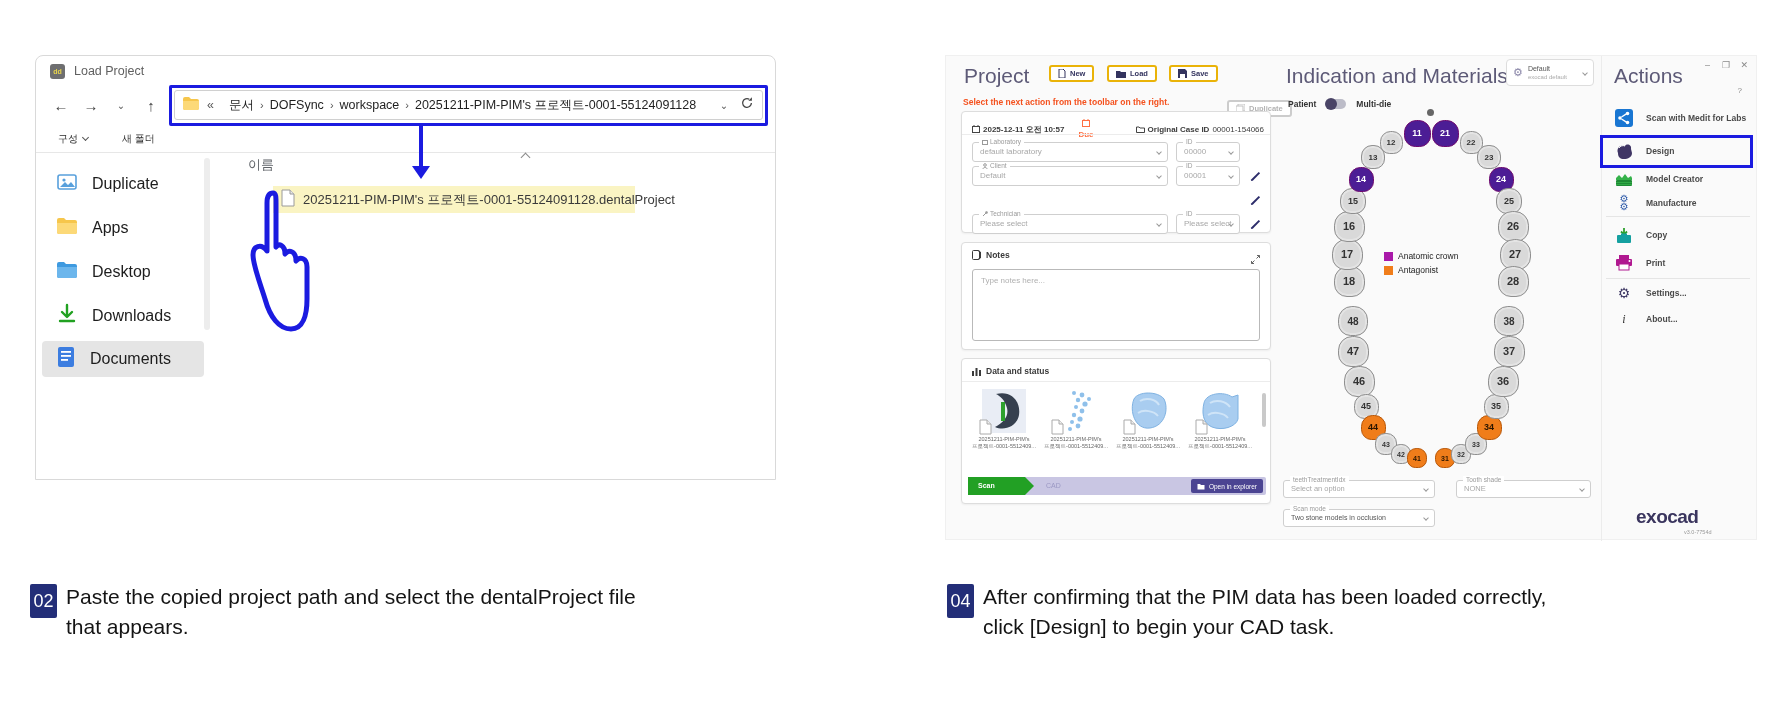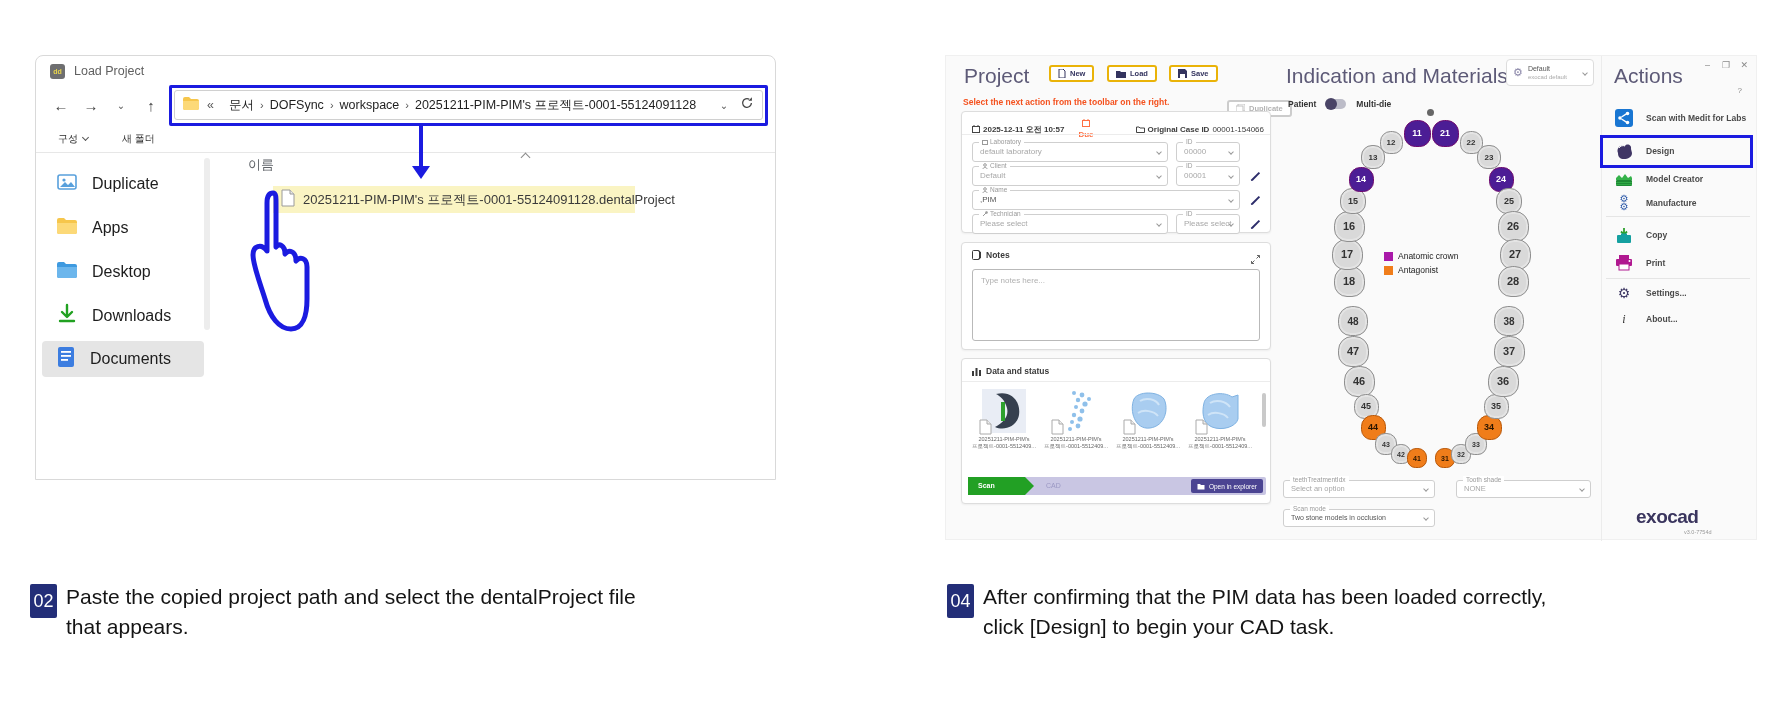--- a/index.html
+++ b/index.html
@@ -291,31 +291,20 @@
     </div>
     <div class="fieldset" style="left:214px; top:54px; width:64px;">
       <span class="fs-label">ID</span>
       <div class="fs-value">00001</div>
         <span class="fs-chev"></span>
     </div>
     <span class="abs" style="left:288px; top:56px;"><svg class="pencil" viewBox="0 0 12 12">
           <path d="M1 11 L3 10.5 L11 2.5 L9.5 1 L1.5 9 Z" fill="#2d2d6b"></path>
         </svg></span>
 
-    <div class="fieldset" style="left:10px; top:78px; width:268px;">
-      <span class="fs-label">
-          <svg width="6" height="6" viewBox="0 0 6 6">
-            <circle cx="3" cy="2" r="1.3" fill="none" stroke="#9a9a9a"></circle>
-            <path d="M1 6 C1 4 5 4 5 6" fill="none" stroke="#9a9a9a"></path>
-          </svg>
-          <span>Name</span>
-        </span>
-      <div class="fs-value dark">,PIM</div>
-        <span class="fs-chev"></span>
-    </div>
     <span class="abs" style="left:288px; top:80px;"><svg class="pencil" viewBox="0 0 12 12">
           <path d="M1 11 L3 10.5 L11 2.5 L9.5 1 L1.5 9 Z" fill="#2d2d6b"></path>
         </svg></span>
 
     <div class="fieldset" style="left:10px; top:102px; width:196px;">
       <span class="fs-label">
           <svg width="6" height="6" viewBox="0 0 6 6">
             <path d="M1 5 L4 2 M4 2 L5 1" stroke="#9a9a9a" fill="none"></path>
             <circle cx="4.5" cy="1.5" r="1" fill="none" stroke="#9a9a9a"></circle>
           </svg>

